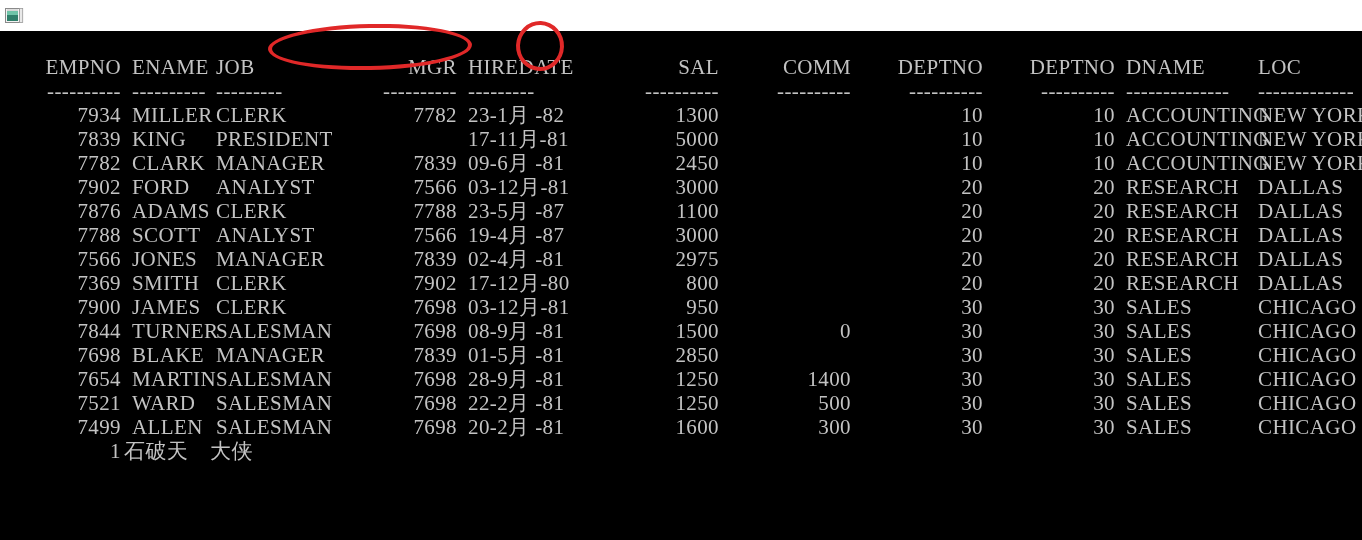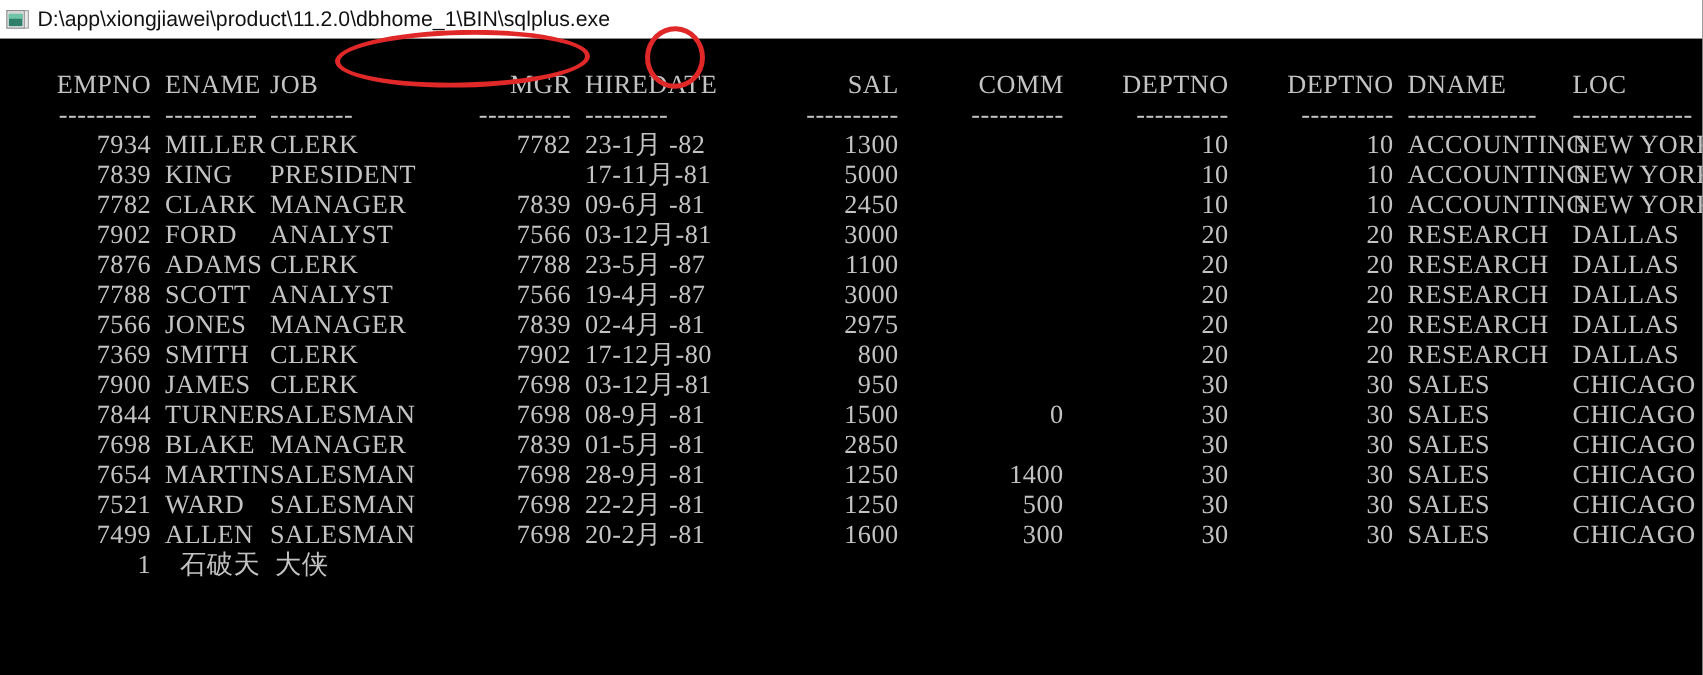--- a/index.html
+++ b/index.html
@@ -128,21 +128,20 @@
   <div id="titlebar">
     <span class="app-icon">
       <svg width="20" height="20" viewBox="0 0 20 20" aria-hidden="true">
         <rect x="1.5" y="2.5" width="14" height="14" fill="#f2f2f2" stroke="#8a8a8a" stroke-width="1"></rect>
         <rect x="3" y="5" width="11" height="10" fill="#2f7f6a"></rect>
         <rect x="3" y="5" width="11" height="4" fill="#6fc4a8"></rect>
         <rect x="3" y="3.4" width="11" height="1.4" fill="#cfcfcf"></rect>
         <rect x="15.5" y="2.5" width="3.2" height="14" fill="#e9e9e9" stroke="#9a9a9a" stroke-width="0.8"></rect>
       </svg>
     </span>
-    <span class="title-text">D:\app\xiongjiawei\product\11.2.0\dbhome_1\BIN\sqlplus.exe</span>
   </div>
 
   <div id="console">
     <div class="cline blank"> </div>
     <div id="table-area">
         <div class="row"><span class="cell r" style="right: 1241px;">EMPNO</span><span class="cell l" style="left: 132px;">ENAME</span><span class="cell l" style="left: 216px;">JOB</span><span class="cell r" style="right: 905px;">MGR</span><span class="cell l" style="left: 468px;">HIREDATE</span><span class="cell r" style="right: 643px;">SAL</span><span class="cell r" style="right: 511px;">COMM</span><span class="cell r" style="right: 379px;">DEPTNO</span><span class="cell r" style="right: 247px;">DEPTNO</span><span class="cell l" style="left: 1126px;">DNAME</span><span class="cell l" style="left: 1258px;">LOC</span></div>
         <div class="row"><span class="cell sep" style="right: 1241px;">----------</span><span class="cell sep" style="left: 132px;">----------</span><span class="cell sep" style="left: 216px;">---------</span><span class="cell sep" style="right: 905px;">----------</span><span class="cell sep" style="left: 468px;">---------</span><span class="cell sep" style="right: 643px;">----------</span><span class="cell sep" style="right: 511px;">----------</span><span class="cell sep" style="right: 379px;">----------</span><span class="cell sep" style="right: 247px;">----------</span><span class="cell sep" style="left: 1126px;">--------------</span><span class="cell sep" style="left: 1258px;">-------------</span></div>
         <div class="row"><span class="cell r" style="right: 1241px;">7934</span><span class="cell l" style="left: 132px;">MILLER</span><span class="cell l" style="left: 216px;">CLERK</span><span class="cell r" style="right: 905px;">7782</span><span class="cell l" style="left: 468px;">23-1月 -82</span><span class="cell r" style="right: 643px;">1300</span><span class="cell r" style="right: 379px;">10</span><span class="cell r" style="right: 247px;">10</span><span class="cell l" style="left: 1126px;">ACCOUNTING</span><span class="cell l" style="left: 1258px;">NEW YORK</span></div>
         <div class="row"><span class="cell r" style="right: 1241px;">7839</span><span class="cell l" style="left: 132px;">KING</span><span class="cell l" style="left: 216px;">PRESIDENT</span><span class="cell l" style="left: 468px;">17-11月-81</span><span class="cell r" style="right: 643px;">5000</span><span class="cell r" style="right: 379px;">10</span><span class="cell r" style="right: 247px;">10</span><span class="cell l" style="left: 1126px;">ACCOUNTING</span><span class="cell l" style="left: 1258px;">NEW YORK</span></div>
         <div class="row"><span class="cell r" style="right: 1241px;">7782</span><span class="cell l" style="left: 132px;">CLARK</span><span class="cell l" style="left: 216px;">MANAGER</span><span class="cell r" style="right: 905px;">7839</span><span class="cell l" style="left: 468px;">09-6月 -81</span><span class="cell r" style="right: 643px;">2450</span><span class="cell r" style="right: 379px;">10</span><span class="cell r" style="right: 247px;">10</span><span class="cell l" style="left: 1126px;">ACCOUNTING</span><span class="cell l" style="left: 1258px;">NEW YORK</span></div>
@@ -150,21 +149,21 @@
         <div class="row"><span class="cell r" style="right: 1241px;">7876</span><span class="cell l" style="left: 132px;">ADAMS</span><span class="cell l" style="left: 216px;">CLERK</span><span class="cell r" style="right: 905px;">7788</span><span class="cell l" style="left: 468px;">23-5月 -87</span><span class="cell r" style="right: 643px;">1100</span><span class="cell r" style="right: 379px;">20</span><span class="cell r" style="right: 247px;">20</span><span class="cell l" style="left: 1126px;">RESEARCH</span><span class="cell l" style="left: 1258px;">DALLAS</span></div>
         <div class="row"><span class="cell r" style="right: 1241px;">7788</span><span class="cell l" style="left: 132px;">SCOTT</span><span class="cell l" style="left: 216px;">ANALYST</span><span class="cell r" style="right: 905px;">7566</span><span class="cell l" style="left: 468px;">19-4月 -87</span><span class="cell r" style="right: 643px;">3000</span><span class="cell r" style="right: 379px;">20</span><span class="cell r" style="right: 247px;">20</span><span class="cell l" style="left: 1126px;">RESEARCH</span><span class="cell l" style="left: 1258px;">DALLAS</span></div>
         <div class="row"><span class="cell r" style="right: 1241px;">7566</span><span class="cell l" style="left: 132px;">JONES</span><span class="cell l" style="left: 216px;">MANAGER</span><span class="cell r" style="right: 905px;">7839</span><span class="cell l" style="left: 468px;">02-4月 -81</span><span class="cell r" style="right: 643px;">2975</span><span class="cell r" style="right: 379px;">20</span><span class="cell r" style="right: 247px;">20</span><span class="cell l" style="left: 1126px;">RESEARCH</span><span class="cell l" style="left: 1258px;">DALLAS</span></div>
         <div class="row"><span class="cell r" style="right: 1241px;">7369</span><span class="cell l" style="left: 132px;">SMITH</span><span class="cell l" style="left: 216px;">CLERK</span><span class="cell r" style="right: 905px;">7902</span><span class="cell l" style="left: 468px;">17-12月-80</span><span class="cell r" style="right: 643px;">800</span><span class="cell r" style="right: 379px;">20</span><span class="cell r" style="right: 247px;">20</span><span class="cell l" style="left: 1126px;">RESEARCH</span><span class="cell l" style="left: 1258px;">DALLAS</span></div>
         <div class="row"><span class="cell r" style="right: 1241px;">7900</span><span class="cell l" style="left: 132px;">JAMES</span><span class="cell l" style="left: 216px;">CLERK</span><span class="cell r" style="right: 905px;">7698</span><span class="cell l" style="left: 468px;">03-12月-81</span><span class="cell r" style="right: 643px;">950</span><span class="cell r" style="right: 379px;">30</span><span class="cell r" style="right: 247px;">30</span><span class="cell l" style="left: 1126px;">SALES</span><span class="cell l" style="left: 1258px;">CHICAGO</span></div>
         <div class="row"><span class="cell r" style="right: 1241px;">7844</span><span class="cell l" style="left: 132px;">TURNER</span><span class="cell l" style="left: 216px;">SALESMAN</span><span class="cell r" style="right: 905px;">7698</span><span class="cell l" style="left: 468px;">08-9月 -81</span><span class="cell r" style="right: 643px;">1500</span><span class="cell r" style="right: 511px;">0</span><span class="cell r" style="right: 379px;">30</span><span class="cell r" style="right: 247px;">30</span><span class="cell l" style="left: 1126px;">SALES</span><span class="cell l" style="left: 1258px;">CHICAGO</span></div>
         <div class="row"><span class="cell r" style="right: 1241px;">7698</span><span class="cell l" style="left: 132px;">BLAKE</span><span class="cell l" style="left: 216px;">MANAGER</span><span class="cell r" style="right: 905px;">7839</span><span class="cell l" style="left: 468px;">01-5月 -81</span><span class="cell r" style="right: 643px;">2850</span><span class="cell r" style="right: 379px;">30</span><span class="cell r" style="right: 247px;">30</span><span class="cell l" style="left: 1126px;">SALES</span><span class="cell l" style="left: 1258px;">CHICAGO</span></div>
         <div class="row"><span class="cell r" style="right: 1241px;">7654</span><span class="cell l" style="left: 132px;">MARTIN</span><span class="cell l" style="left: 216px;">SALESMAN</span><span class="cell r" style="right: 905px;">7698</span><span class="cell l" style="left: 468px;">28-9月 -81</span><span class="cell r" style="right: 643px;">1250</span><span class="cell r" style="right: 511px;">1400</span><span class="cell r" style="right: 379px;">30</span><span class="cell r" style="right: 247px;">30</span><span class="cell l" style="left: 1126px;">SALES</span><span class="cell l" style="left: 1258px;">CHICAGO</span></div>
         <div class="row"><span class="cell r" style="right: 1241px;">7521</span><span class="cell l" style="left: 132px;">WARD</span><span class="cell l" style="left: 216px;">SALESMAN</span><span class="cell r" style="right: 905px;">7698</span><span class="cell l" style="left: 468px;">22-2月 -81</span><span class="cell r" style="right: 643px;">1250</span><span class="cell r" style="right: 511px;">500</span><span class="cell r" style="right: 379px;">30</span><span class="cell r" style="right: 247px;">30</span><span class="cell l" style="left: 1126px;">SALES</span><span class="cell l" style="left: 1258px;">CHICAGO</span></div>
         <div class="row"><span class="cell r" style="right: 1241px;">7499</span><span class="cell l" style="left: 132px;">ALLEN</span><span class="cell l" style="left: 216px;">SALESMAN</span><span class="cell r" style="right: 905px;">7698</span><span class="cell l" style="left: 468px;">20-2月 -81</span><span class="cell r" style="right: 643px;">1600</span><span class="cell r" style="right: 511px;">300</span><span class="cell r" style="right: 379px;">30</span><span class="cell r" style="right: 247px;">30</span><span class="cell l" style="left: 1126px;">SALES</span><span class="cell l" style="left: 1258px;">CHICAGO</span></div>
-        <div class="row"><span class="cell r" style="right: 1241px;">1</span><span class="cell l" style="left: 144px;">石破天</span><span class="cell l" style="left: 220px;">大侠</span></div>
+        <div class="row"><span class="cell r" style="right: 1241px;">1</span><span class="cell l" style="left: 124px;">石破天</span><span class="cell l" style="left: 210px;">大侠</span></div>
       </div>
     <div class="cline blank"> </div>
   </div>
 
   <div id="annotations">
     <div class="ellipse" id="ellipse-join"></div>
     <div class="ellipse" id="ellipse-on"></div>
   </div>
 
 </div>

